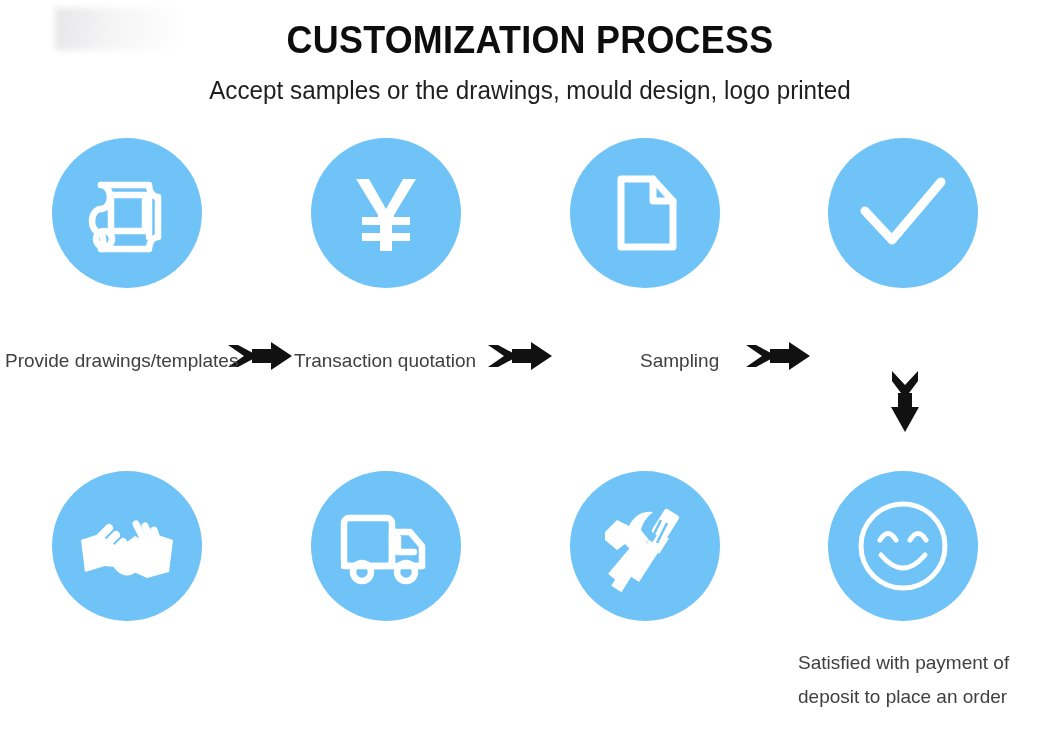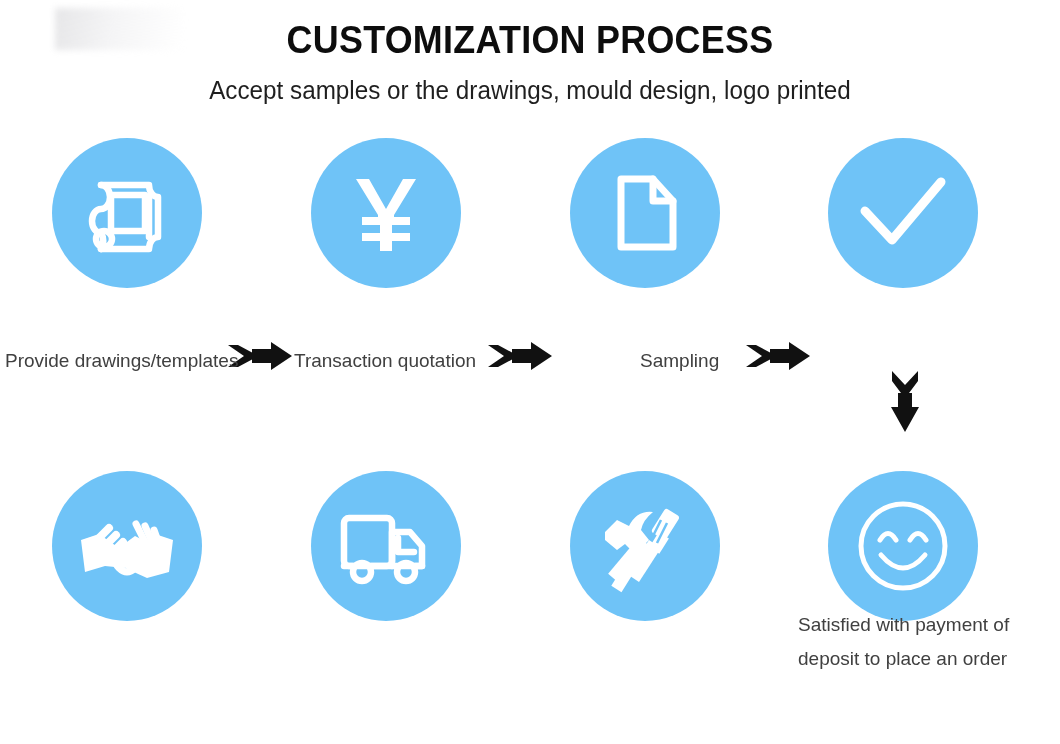--- a/index.html
+++ b/index.html
@@ -123,21 +123,21 @@
   .lbl-r1 { top: 344px; }
 
   #label-1-1 { left: 5px;   width: 260px; }
   #label-1-2 { left: 294px; width: 250px; }
   #label-1-3 { left: 608px; width: 200px; margin-left: 32px; }
   #label-1-4 { left: 811px; width: 245px; }
 
   #label-2-1 { left: 29px;  width: 250px; top: 662px; }
   #label-2-2 { left: 301px; width: 230px; top: 646px; }
   #label-2-3 { left: 599px; width: 200px; top: 661px; }
-  #label-2-4 { left: 798px; width: 260px; top: 608px; }
+  #label-2-4 { left: 798px; width: 260px; top: 646px; }
 </style>
 </head>
 <body>
 
 <div id="page">
 
   <div class="smudge"></div>
 
   <div class="header">
     <h1 class="title">CUSTOMIZATION PROCESS</h1>

